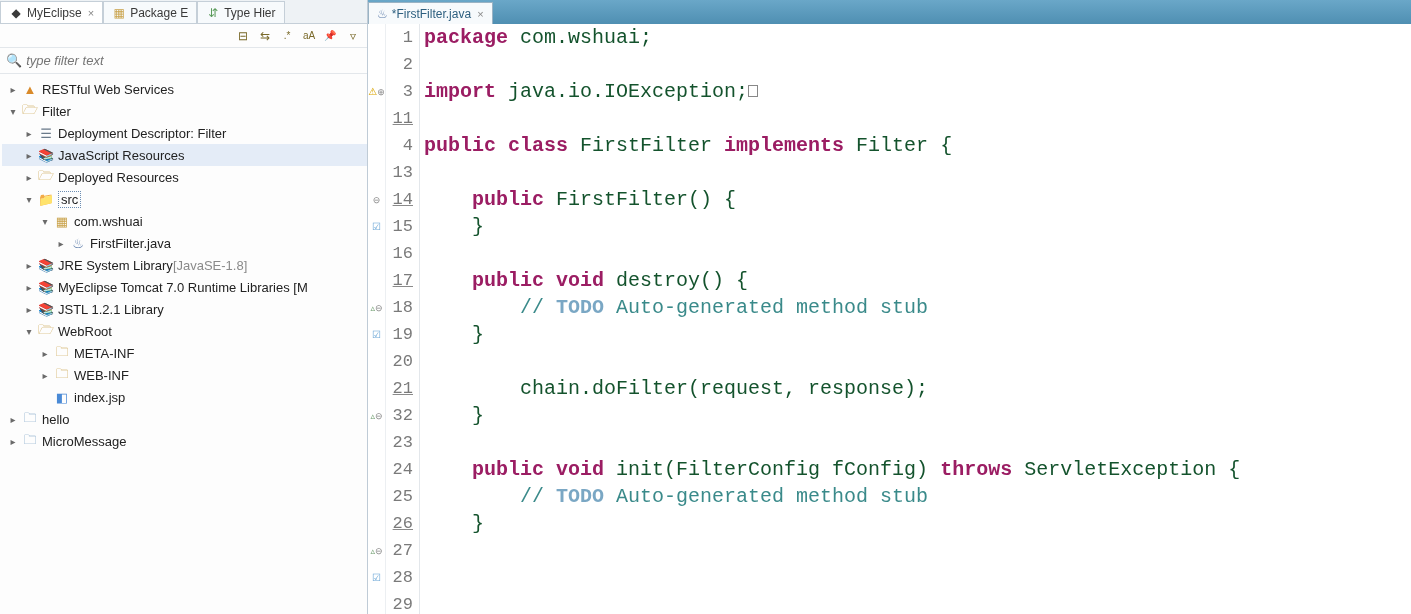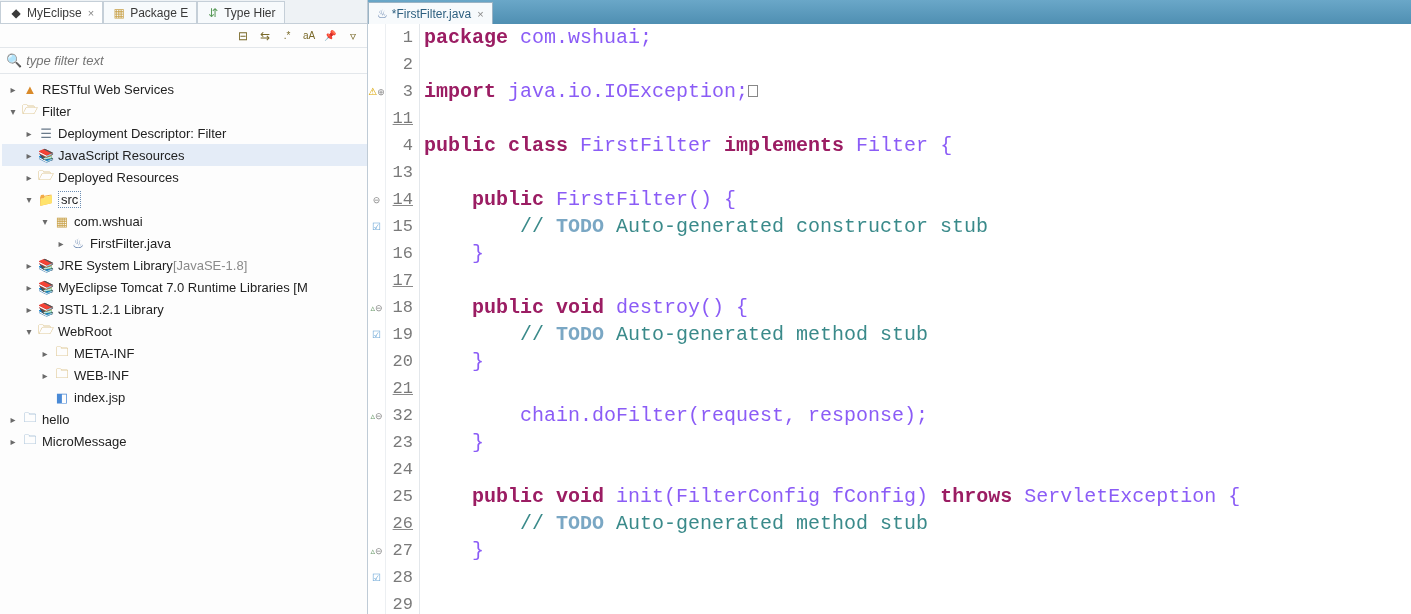--- a/index.html
+++ b/index.html
@@ -41,21 +41,21 @@
   .code-col { flex: 1; overflow: hidden; }
   .row { height: 27px; display: flex; align-items: center; }
   .ln { font-family: Consolas, "Courier New", monospace; font-size: 17px; color: #7a7a7a; text-align: right; padding-right: 6px; width: 100%; }
   .ln.u { text-decoration: underline; text-decoration-color: #8a8a8a; }
   .marker-cell { height: 27px; display: flex; align-items: center; justify-content: center; font-size: 10px; }
   .code-line { font-family: Consolas, "Courier New", monospace; font-size: 20px; line-height: 27px; height: 27px; white-space: pre; padding-left: 4px; }
   .code-line.hl { background: #eaf3fb; }
   .tok-kw { color: #9b1d63; font-weight: bold; }
   .tok-comment { color: #3a8a8a; }
   .tok-todo { color: #7aa7c4; font-weight: bold; }
-  .tok-text { color: #8b5cf6; }
+  .tok-text { color: #14532d; }
   .warn-marker { color: #d9a400; }
   .fold-marker { color: #8a8a8a; font-size: 9px; }
   .box-outline { display:inline-block; width:10px; height:12px; border:1px solid #888; }
 </style>
 </head>
 <body>
 
 <div class="root">
 
   <div class="left-panel">
@@ -304,21 +304,20 @@
           </div>
         </div>
       <div class="code-col" id="code-col">
           <div class="code-line"><span class="tok-kw">package</span><span class="tok-text"> com.wshuai;</span></div>
           <div class="code-line"></div>
           <div class="code-line"><span class="tok-kw">import</span><span class="tok-text"> java.io.IOException;</span><span class="box-outline"></span></div>
           <div class="code-line"></div>
           <div class="code-line"><span class="tok-kw">public</span><span class="tok-text"> </span><span class="tok-kw">class</span><span class="tok-text"> FirstFilter </span><span class="tok-kw">implements</span><span class="tok-text"> Filter {</span></div>
           <div class="code-line"></div>
           <div class="code-line"><span class="tok-text">    </span><span class="tok-kw">public</span><span class="tok-text"> FirstFilter() {</span></div>
-          <div class="code-line"><span class="tok-text">        </span><span class="tok-comment">// </span><span class="tok-todo">TODO</span><span class="tok-comment"> Auto-generated constructor stub</span></div>
           <div class="code-line"><span class="tok-text">    }</span></div>
           <div class="code-line"></div>
           <div class="code-line"><span class="tok-text">    </span><span class="tok-kw">public</span><span class="tok-text"> </span><span class="tok-kw">void</span><span class="tok-text"> destroy() {</span></div>
           <div class="code-line"><span class="tok-text">        </span><span class="tok-comment">// </span><span class="tok-todo">TODO</span><span class="tok-comment"> Auto-generated method stub</span></div>
           <div class="code-line"><span class="tok-text">    }</span></div>
           <div class="code-line"></div>
           <div class="code-line"><span class="tok-text">        chain.doFilter(request, response);</span></div>
           <div class="code-line"><span class="tok-text">    }</span></div>
           <div class="code-line"></div>
           <div class="code-line"><span class="tok-text">    </span><span class="tok-kw">public</span><span class="tok-text"> </span><span class="tok-kw">void</span><span class="tok-text"> init(FilterConfig fConfig) </span><span class="tok-kw">throws</span><span class="tok-text"> ServletException {</span></div>

